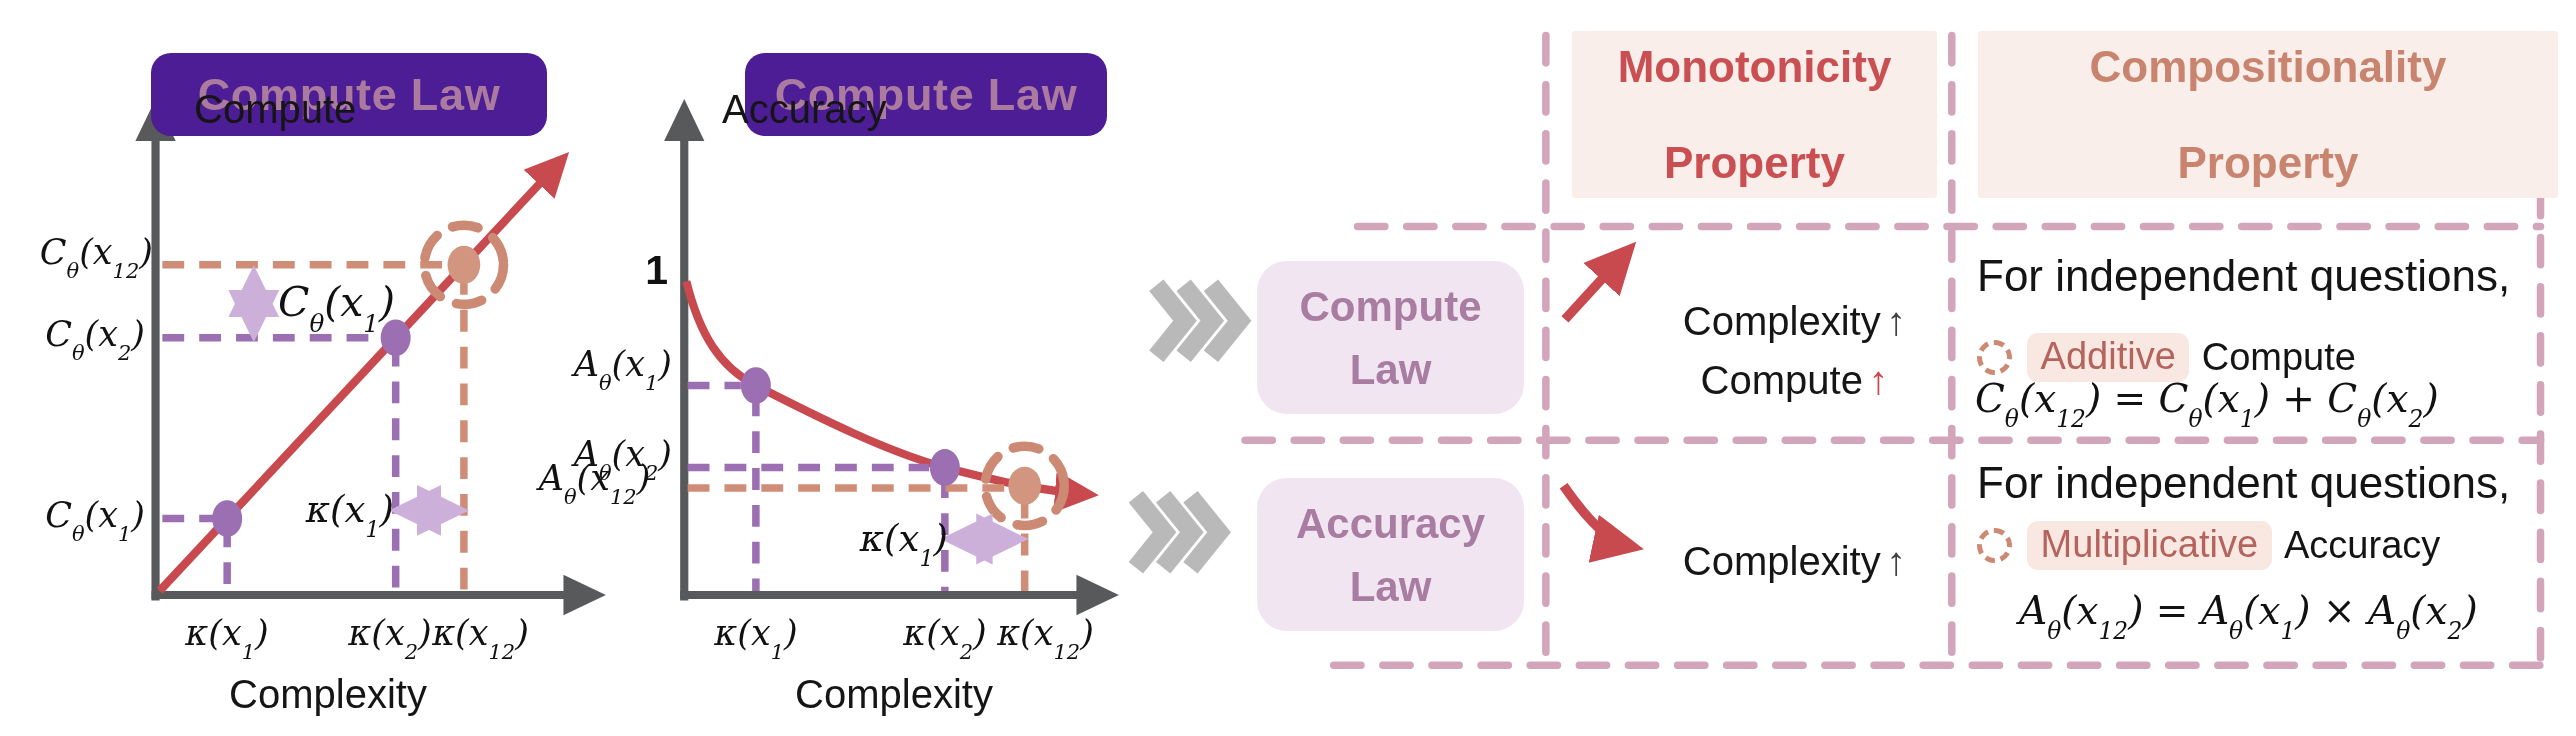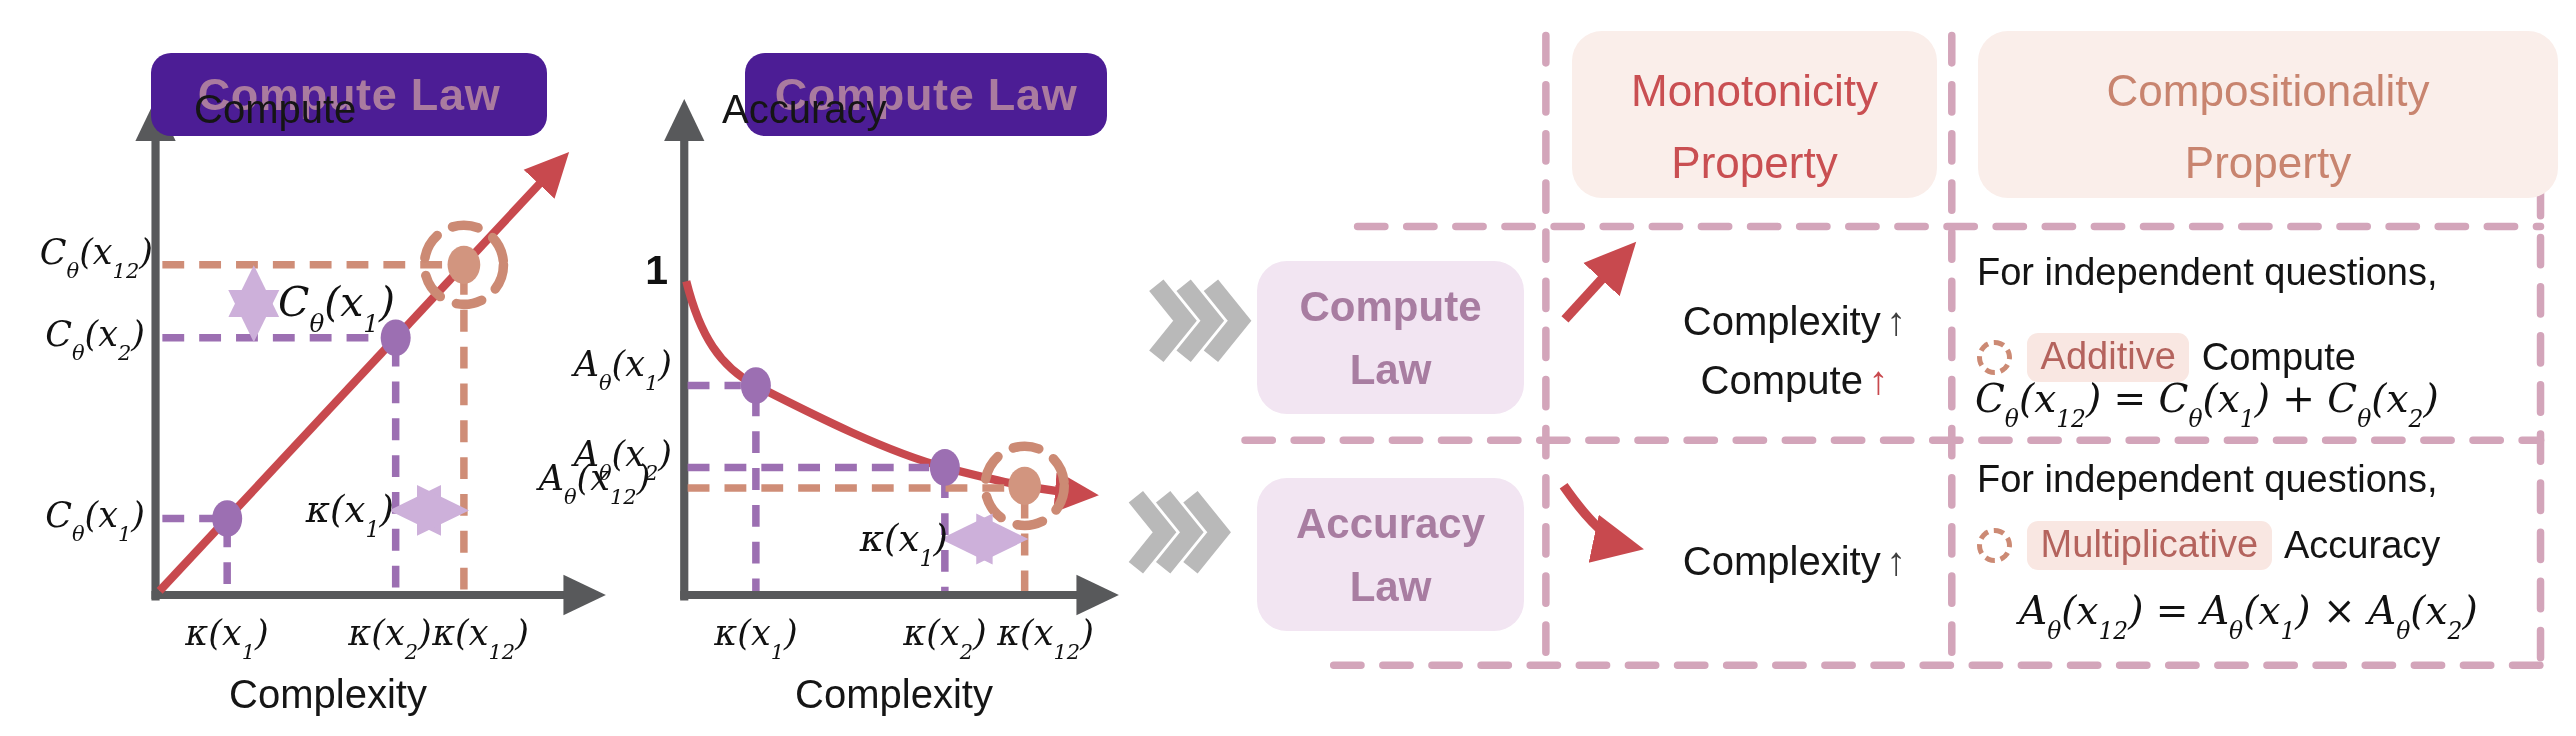--- a/index.html
+++ b/index.html
@@ -7,39 +7,39 @@
   .abs{position:absolute;}
   #stage{position:relative;width:2576px;height:737px;}
 
   
   .law-badge{display:flex;align-items:center;justify-content:center;
              background:#4c1d95;border-radius:20px;color:#aa7b9f;
              font-weight:700;font-size:45px;letter-spacing:0.7px;}
   .row-badge{display:flex;flex-direction:column;align-items:center;justify-content:center;
              background:#f2e5f2;border-radius:30px;color:#a87da1;
              font-weight:700;font-size:42px;line-height:1.5;}
-  .hdr-badge{display:flex;flex-direction:column;align-items:center;justify-content:flex-end;
-             background:#faeeea;border-radius:30px;font-weight:400;font-size:44px;line-height:1.62;}
+  .hdr-badge{display:flex;flex-direction:column;align-items:center;justify-content:space-between;
+             background:#faeeea;border-radius:3px;font-weight:700;font-size:44px;line-height:1.62;}
   .hdr-mono{color:#c94f52;}
   .hdr-comp{color:#c8846f;}
 
   
   .axlab{font-size:40px;font-weight:500;color:#151515;}
   .math{font-family:"DejaVu Serif","Liberation Serif",serif;font-style:italic;color:#111;}
   .math sub{font-size:0.6em;font-style:italic;line-height:0;position:relative;top:0.28em;}
   .tick{font-size:35px;}
   .ylab{text-align:right;}
   .xlab{text-align:center;}
   .one{font-size:41px;font-weight:700;color:#111;text-align:right;}
 
   
   .mline{font-size:40px;font-weight:500;color:#161616;text-align:center;white-space:nowrap;}
   .arr-dark{color:#3f3f3f;margin-left:5.5px;font-weight:400;}
   .arr-red{color:#c8494e;margin-left:5.5px;font-weight:400;}
-  .intro{font-size:38px;color:#141414;white-space:nowrap;}
+  .intro{font-size:44px;color:#141414;white-space:nowrap;}
   .c-line2{display:flex;align-items:center;white-space:nowrap;}
   .dashed-circle{display:inline-block;width:35px;height:35px;box-sizing:border-box;
                  border:5.5px dashed #cc8a74;border-radius:50%;margin-right:15px;flex:0 0 auto;}
   .pill{display:inline-block;background:#f9e7e2;color:#b4635d;border-radius:11px;
         padding:1.4px 13.6px 4.1px 13.6px;font-size:38px;}
   .tail{font-size:38px;color:#141414;margin-left:12.3px;}
   .formula{font-size:39px;white-space:nowrap;}
 </style>
 </head>
 <body>

